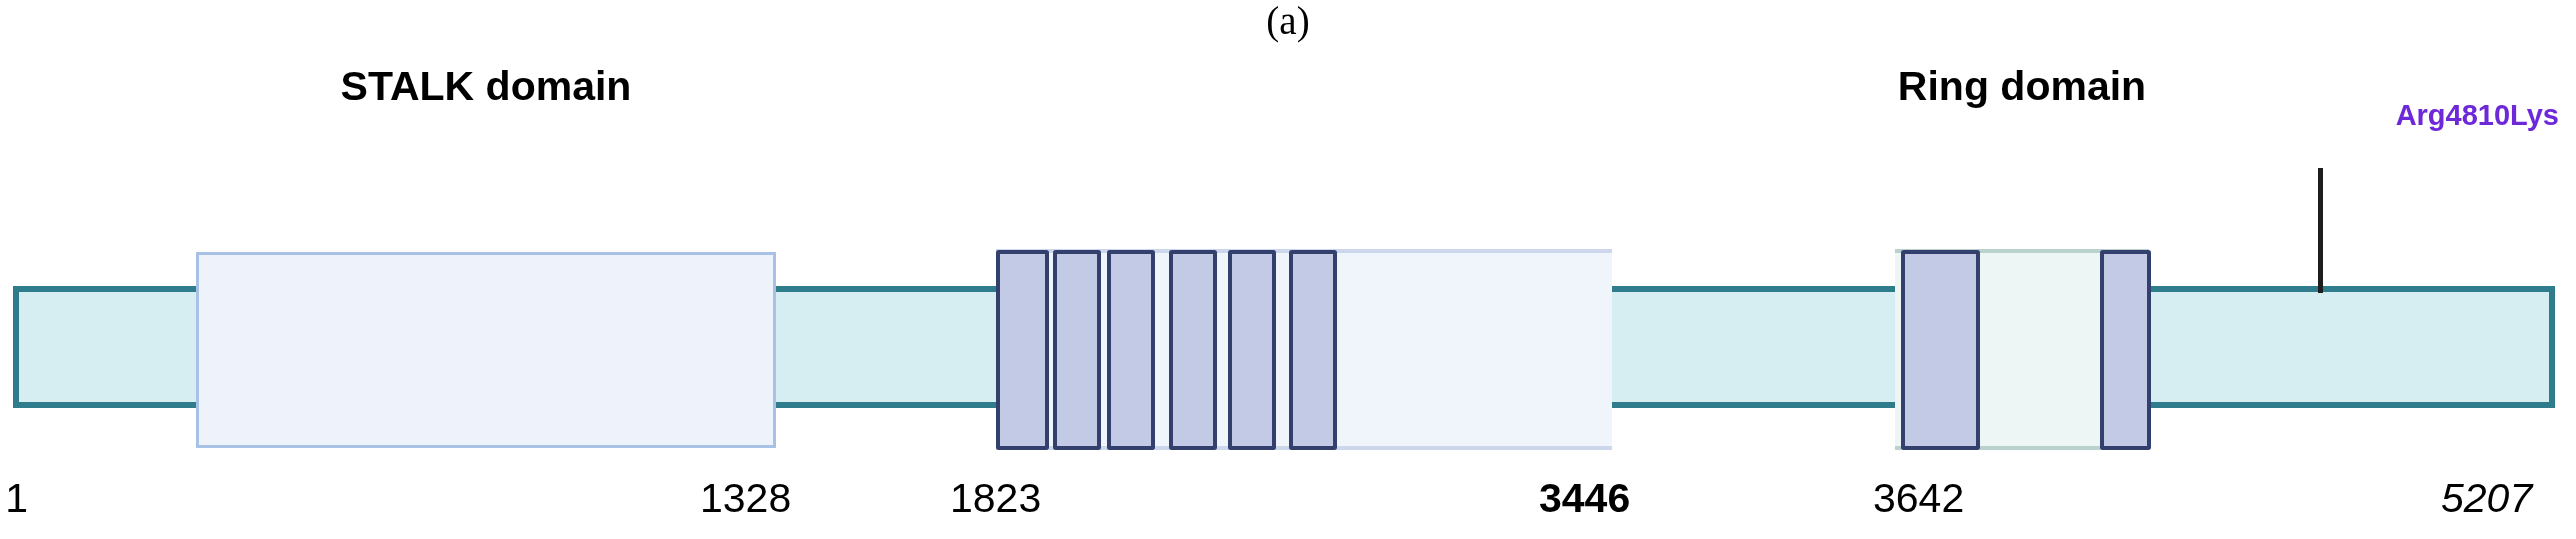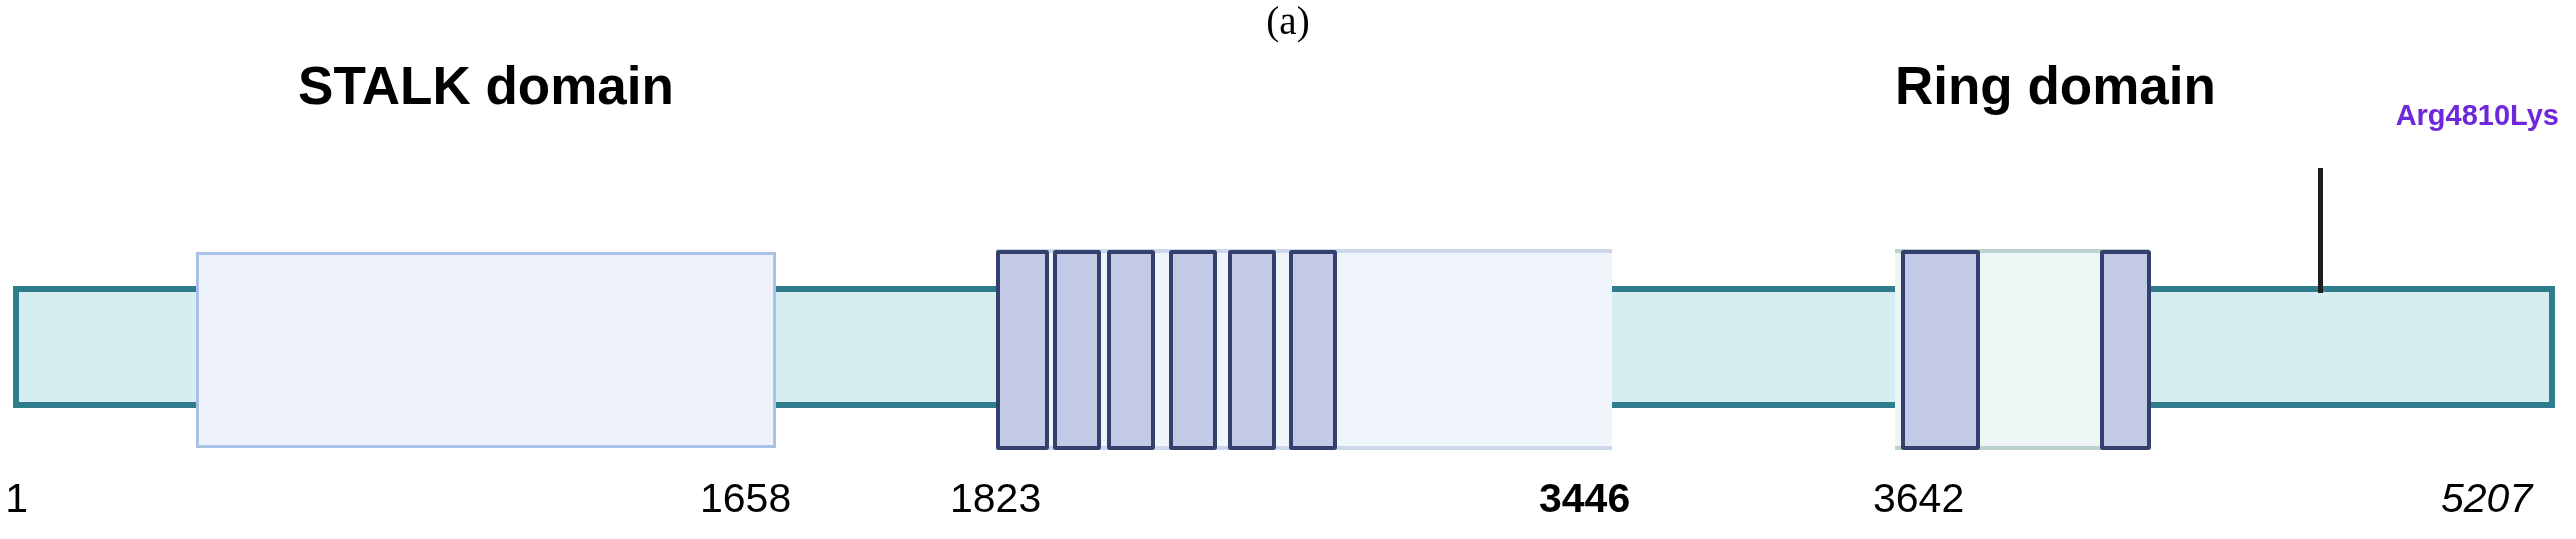--- a/index.html
+++ b/index.html
@@ -94,21 +94,21 @@
     border: 4.7px solid #33406e;
     border-radius: 2.7px;
     box-sizing: border-box;
   }
 
   
   .dlabel {
     position: absolute;
     font-family: "Liberation Sans", sans-serif;
     font-weight: bold;
-    font-size: 53px;
+    font-size: 41px;
     line-height: 44px;
     color: #000000;
     white-space: nowrap;
     text-align: center;
   }
 
   
   .mut-label {
     position: absolute;
     left: 2226px;
@@ -170,20 +170,20 @@
 
   <div class="dlabel" style="left:196px; top:64px; width:580px;">STALK domain</div>
 
 
   <div class="dlabel" style="left:1895px; top:64px; width:254px;text-align:center;">Ring domain</div>
 
   <div class="mut-label">Arg4810Lys</div>
   <div class="mut-line"></div>
 
   <div class="num" style="left:5.3px;">1</div>
-  <div class="num" style="left:700px;">1658</div>
+  <div class="num" style="left:700px;">1328</div>
   <div class="num" style="left:950px;text-align:right;">1823</div>
   <div class="num" style="left:1539px;font-weight:bold;">3446</div>
   <div class="num" style="left:1873px;">3642</div>
   <div class="num" style="left:2441px;font-style:italic;">5207</div>
 
 </div>
 
 
 </body></html>

